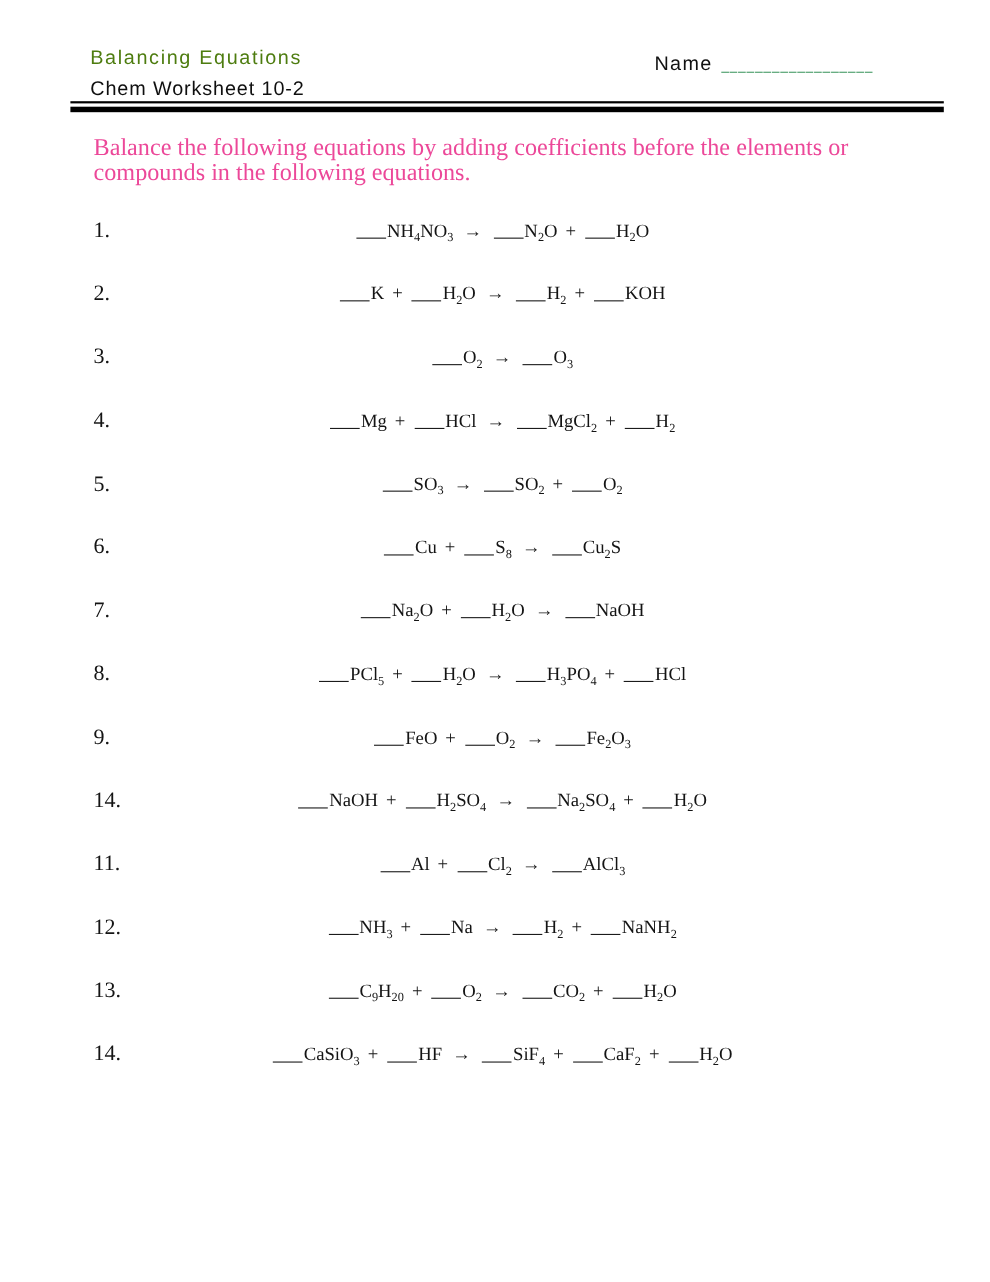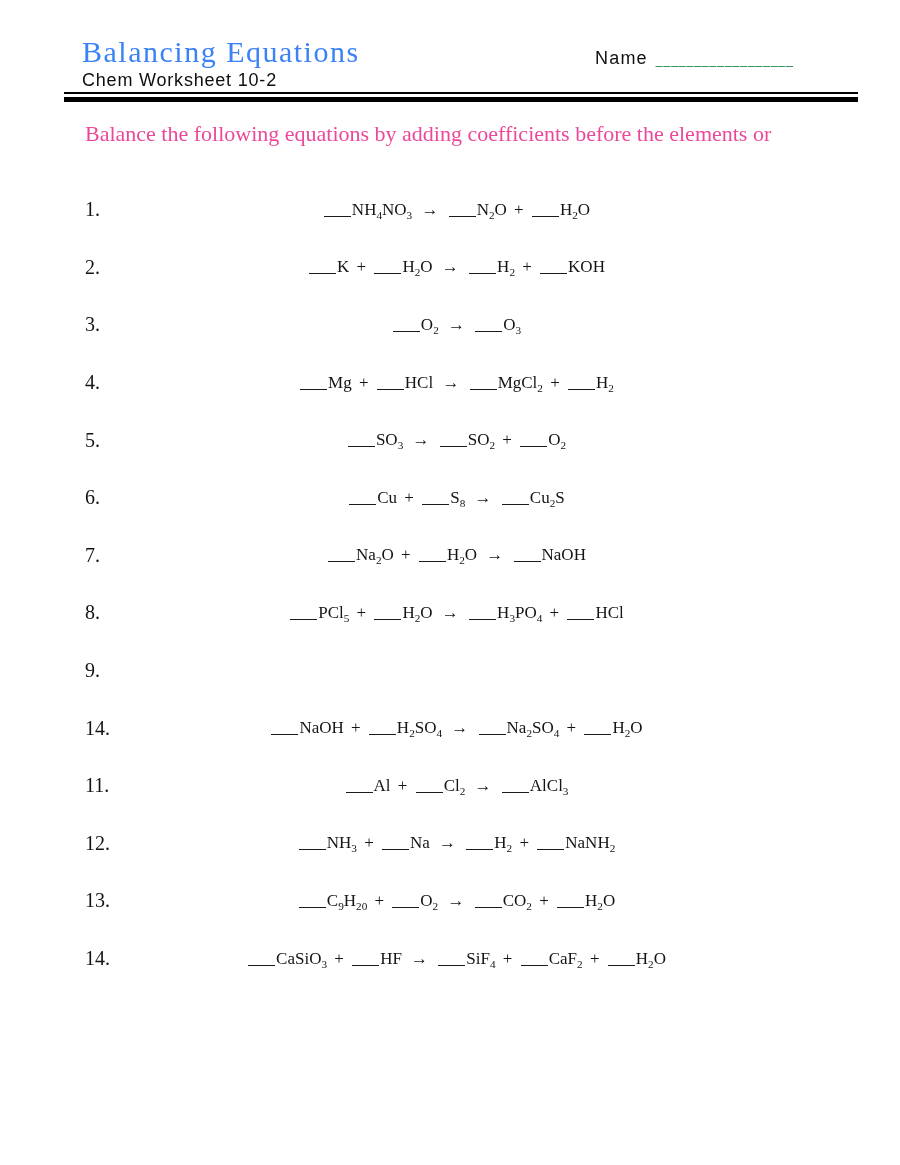--- a/index.html
+++ b/index.html
@@ -7,22 +7,22 @@
     position:relative;
     width:900px;height:1165px;
     background:#ffffff;
     font-family:"Liberation Serif","DejaVu Serif",serif;
     color:#141414;
     overflow:hidden;
   }
   
   .header{position:absolute;left:82px;top:38px;}
   .title{
-    font-family:Liberation Serif, serif;
-    font-size:30px;letter-spacing:1.5px;color:#3b82f6;line-height:28px;
+    font-family:Liberation Sans, sans-serif;
+    font-size:18px;letter-spacing:1.5px;color:#4d7c0f;line-height:28px;
   }
   .subtitle{
     font-family:"Liberation Sans","DejaVu Sans",sans-serif;
     font-size:18px;letter-spacing:0.8px;color:#0f0f0f;line-height:24px;margin-top:2px;
   }
   .name-block{
     position:absolute;left:595px;top:48px;
     font-family:"Liberation Sans","DejaVu Sans",sans-serif;
     font-size:18px;letter-spacing:1.2px;color:#111;
     white-space:nowrap;
@@ -71,20 +71,21 @@
   </div>
 
   <div class="name-block">
     <span>Name</span><span class="name-line">__________________</span>
   </div>
 
   <div class="rule"></div>
 
   <div class="instructions">
     <div>Balance the following equations by adding coefficients before the elements or</div>
+    <div>compounds in the following equations.</div>
   </div>
 
   <div class="equations" id="equations">
     <div class="eq-row">
       <div class="eq-num">1.</div>
       <div class="eq-formula"><span class="blank"></span>NH<sub>4</sub>NO<sub>3</sub> <span class="arrow">→</span> <span class="blank"></span>N<sub>2</sub>O + <span class="blank"></span>H<sub>2</sub>O</div>
     </div>
 
     <div class="eq-row">
       <div class="eq-num">2.</div>
@@ -116,20 +117,21 @@
       <div class="eq-formula"><span class="blank"></span>Na<sub>2</sub>O + <span class="blank"></span>H<sub>2</sub>O <span class="arrow">→</span> <span class="blank"></span>NaOH</div>
     </div>
 
     <div class="eq-row">
       <div class="eq-num">8.</div>
       <div class="eq-formula"><span class="blank"></span>PCl<sub>5</sub> + <span class="blank"></span>H<sub>2</sub>O <span class="arrow">→</span> <span class="blank"></span>H<sub>3</sub>PO<sub>4</sub> + <span class="blank"></span>HCl</div>
     </div>
 
     <div class="eq-row">
       <div class="eq-num">9.</div>
+      <div class="eq-formula"><span class="blank"></span>FeO + <span class="blank"></span>O<sub>2</sub> <span class="arrow">→</span> <span class="blank"></span>Fe<sub>2</sub>O<sub>3</sub></div>
     </div>
 
     <div class="eq-row">
       <div class="eq-num">14.</div>
       <div class="eq-formula"><span class="blank"></span>NaOH + <span class="blank"></span>H<sub>2</sub>SO<sub>4</sub> <span class="arrow">→</span> <span class="blank"></span>Na<sub>2</sub>SO<sub>4</sub> + <span class="blank"></span>H<sub>2</sub>O</div>
     </div>
 
     <div class="eq-row">
       <div class="eq-num">11.</div>
       <div class="eq-formula"><span class="blank"></span>Al + <span class="blank"></span>Cl<sub>2</sub> <span class="arrow">→</span> <span class="blank"></span>AlCl<sub>3</sub></div>

